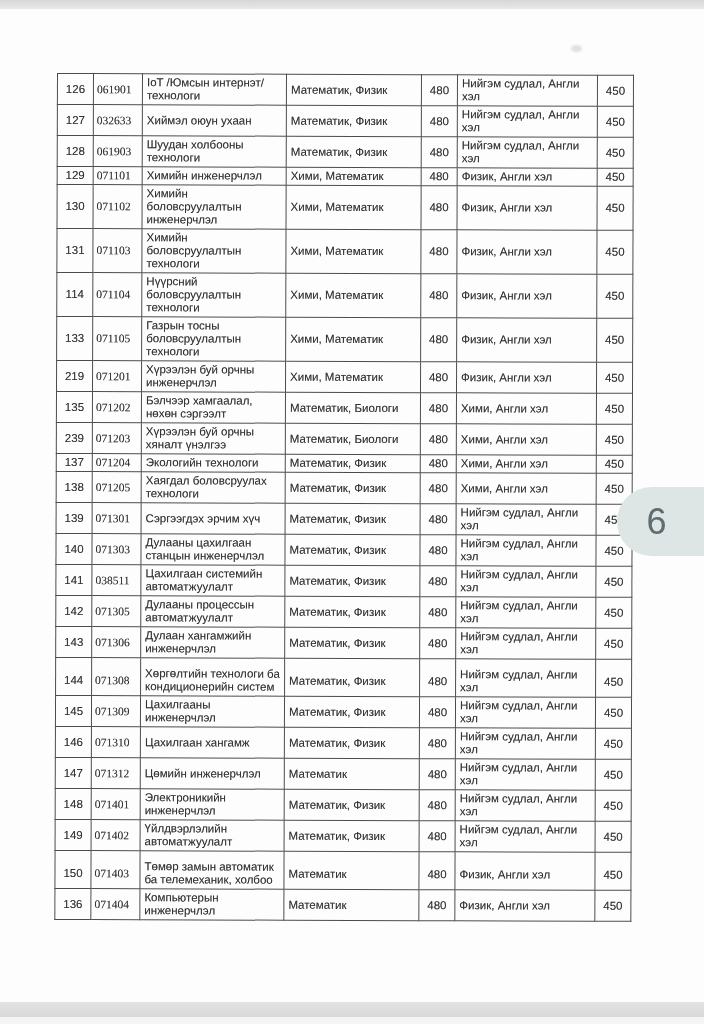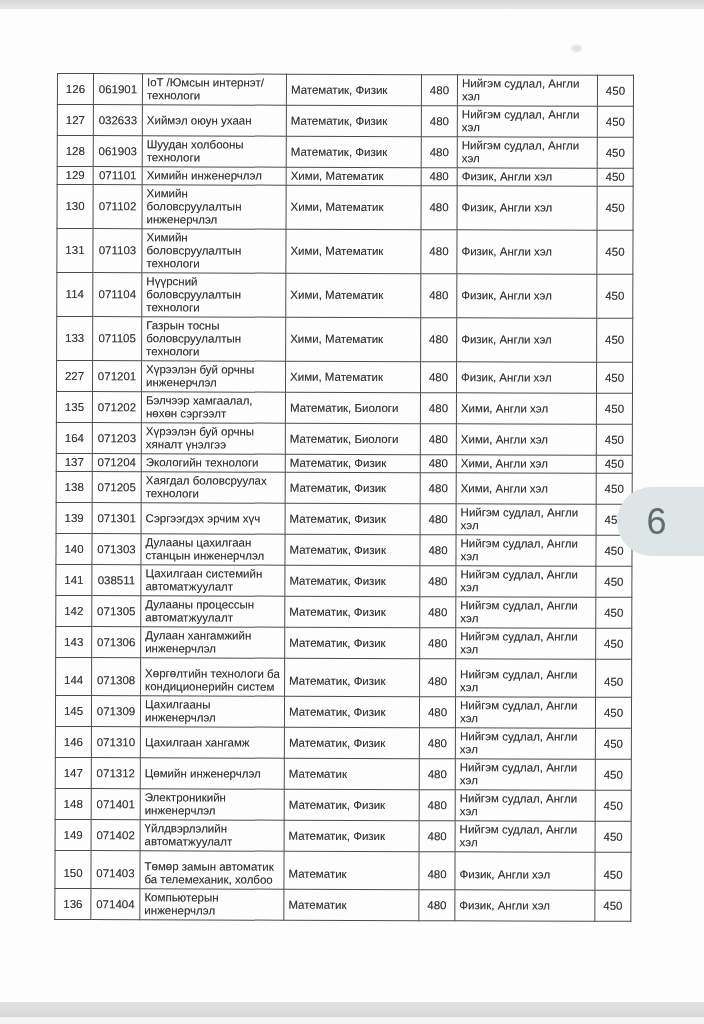--- a/index.html
+++ b/index.html
@@ -38,21 +38,21 @@
     color: #333;
     text-shadow: 0 0 .4px rgba(40,40,40,.45);
   }
   .doc-table td {
     border: 1px solid #4d4d4d;
     vertical-align: middle;
     padding: 2px 3px;
     overflow: hidden;
   }
   .doc-table td.c-no, .doc-table td.c-score, .doc-table td.c-alt_score { text-align: center; }
-  .doc-table td.c-code { text-align: center; }
+  .doc-table td.c-code { text-align: left; font-family: Liberation Serif, serif; }
   .doc-table td.c-program, .doc-table td.c-subjects, .doc-table td.c-alt_subjects {
     text-align: left; padding-left: 4px; white-space: pre-line;
   }
   .doc-table tr.tall td { padding-top: 9px; }
   .page-pill {
     position: absolute; left: 617px; top: 487px; width: 87px; height: 69px;
     background: #dee5e5;
     border-radius: 34.5px 0 0 34.5px;
     z-index: 5;
     display: flex; align-items: center; justify-content: center;
@@ -160,41 +160,41 @@
         <td class="c-code">071105</td>
         <td class="c-program">Газрын тосны
 боловсруулалтын
 технологи</td>
         <td class="c-subjects">Хими, Математик</td>
         <td class="c-score">480</td>
         <td class="c-alt_subjects">Физик, Англи хэл</td>
         <td class="c-alt_score">450</td>
       </tr>
       <tr>
-        <td class="c-no">227</td>
+        <td class="c-no">219</td>
         <td class="c-code">071201</td>
         <td class="c-program">Хүрээлэн буй орчны
 инженерчлэл</td>
         <td class="c-subjects">Хими, Математик</td>
         <td class="c-score">480</td>
         <td class="c-alt_subjects">Физик, Англи хэл</td>
         <td class="c-alt_score">450</td>
       </tr>
       <tr>
         <td class="c-no">135</td>
         <td class="c-code">071202</td>
         <td class="c-program">Бэлчээр хамгаалал,
 нөхөн сэргээлт</td>
         <td class="c-subjects">Математик, Биологи</td>
         <td class="c-score">480</td>
         <td class="c-alt_subjects">Хими, Англи хэл</td>
         <td class="c-alt_score">450</td>
       </tr>
       <tr>
-        <td class="c-no">164</td>
+        <td class="c-no">239</td>
         <td class="c-code">071203</td>
         <td class="c-program">Хүрээлэн буй орчны
 хяналт үнэлгээ</td>
         <td class="c-subjects">Математик, Биологи</td>
         <td class="c-score">480</td>
         <td class="c-alt_subjects">Хими, Англи хэл</td>
         <td class="c-alt_score">450</td>
       </tr>
       <tr>
         <td class="c-no">137</td>

